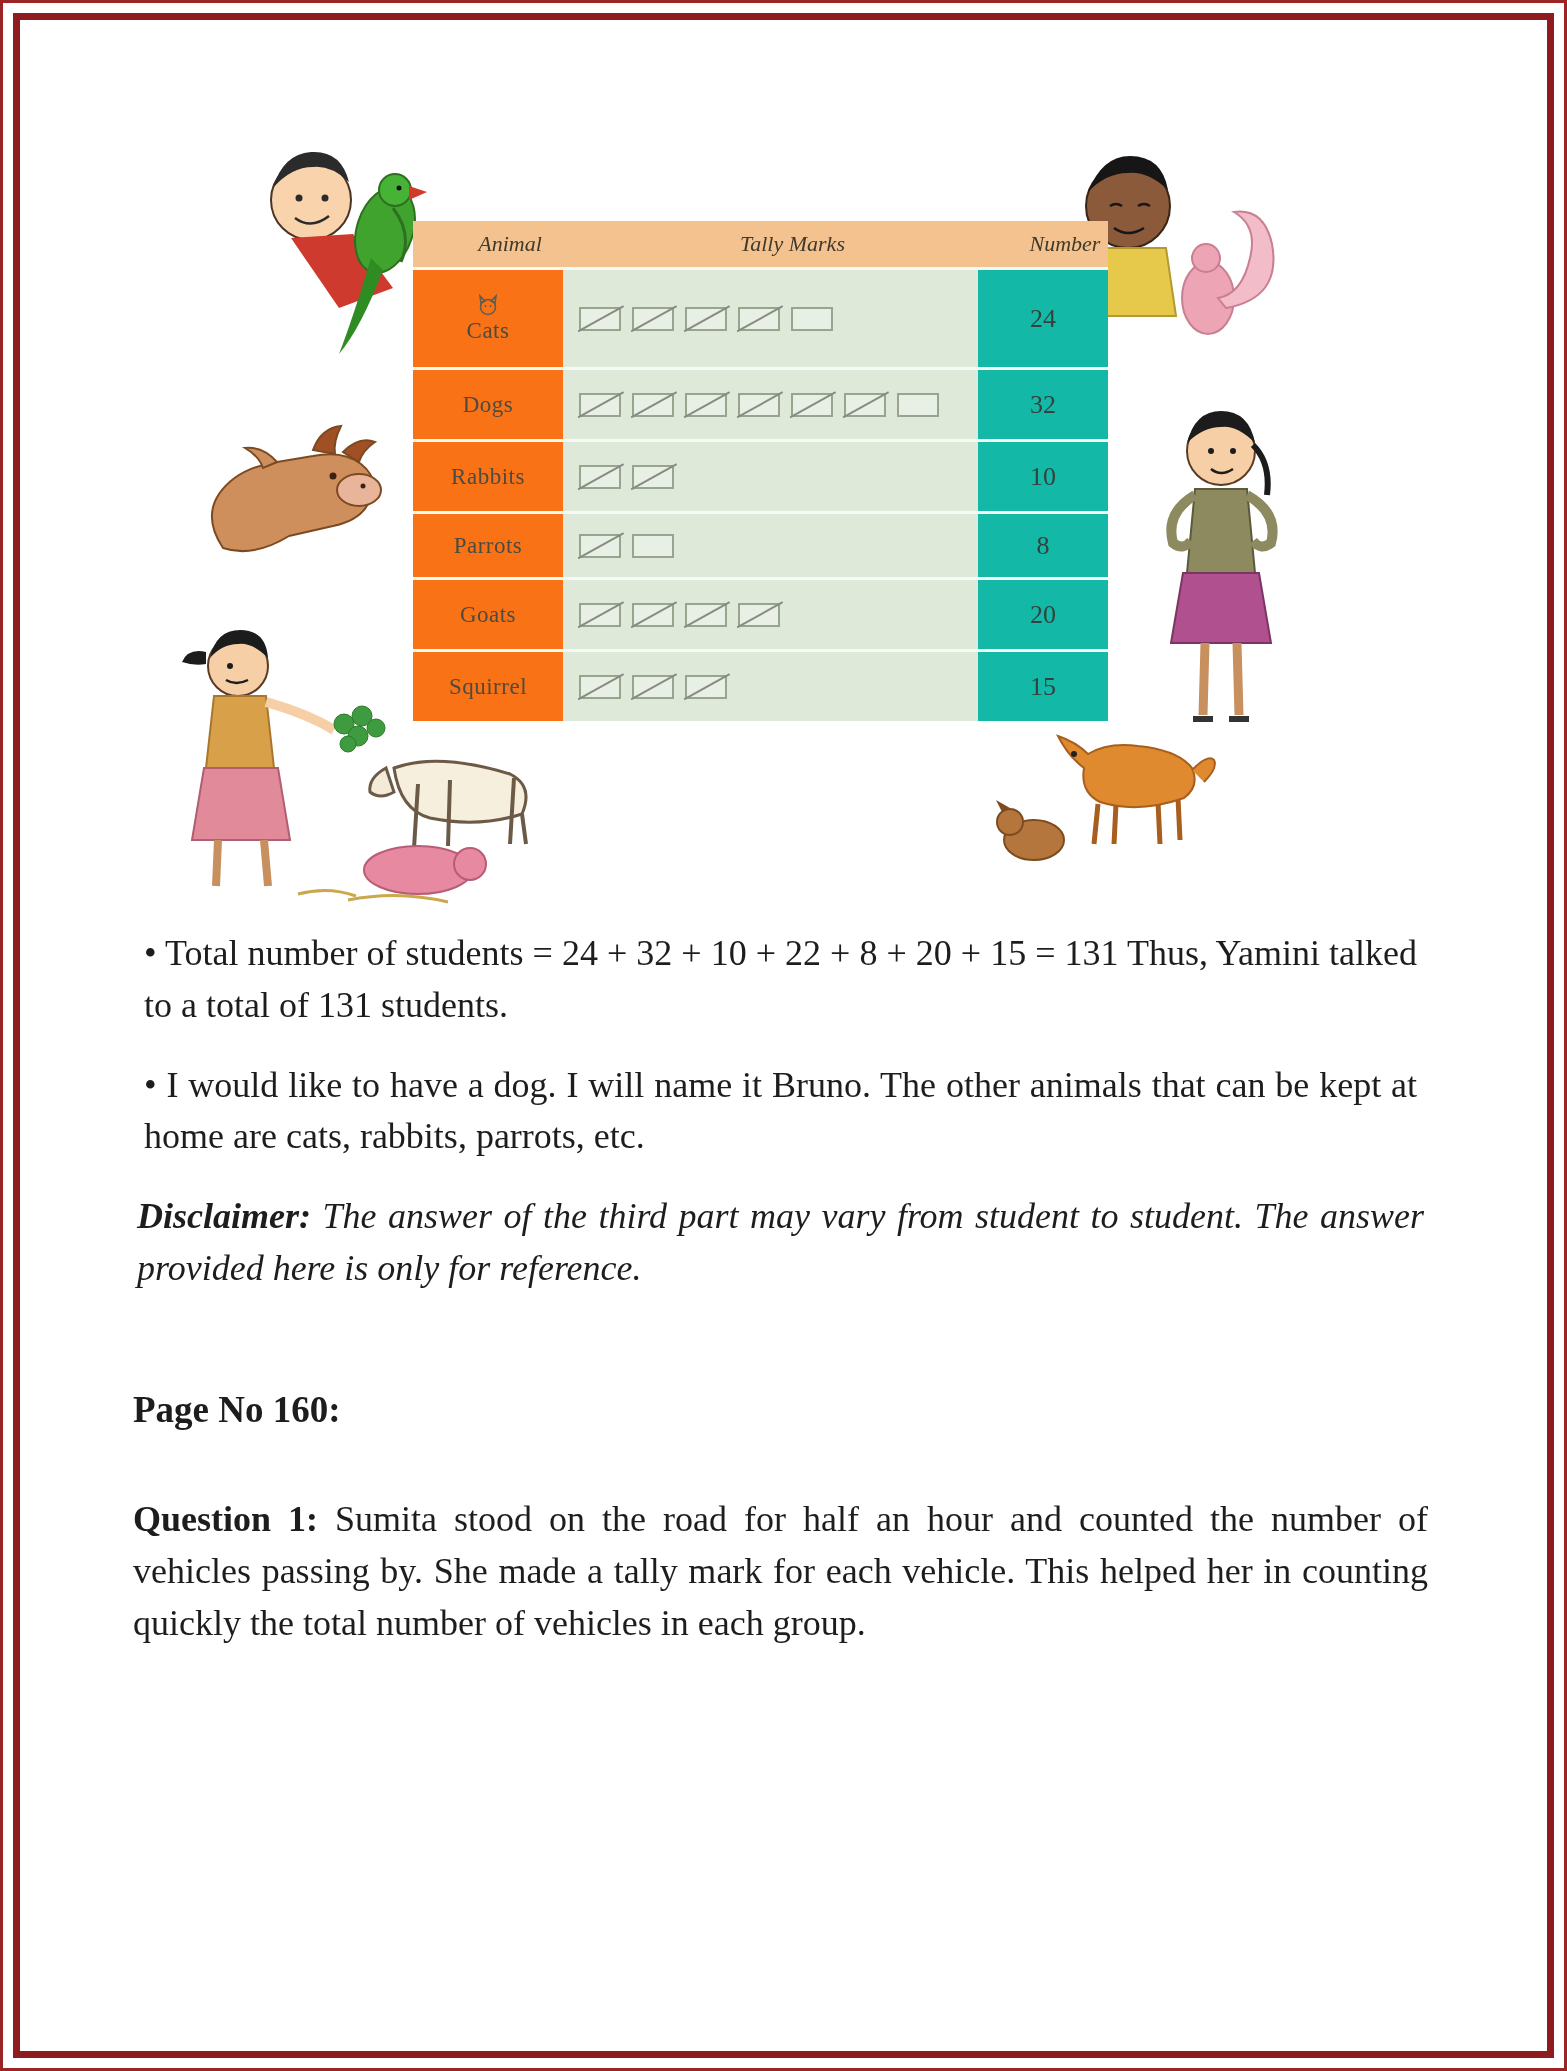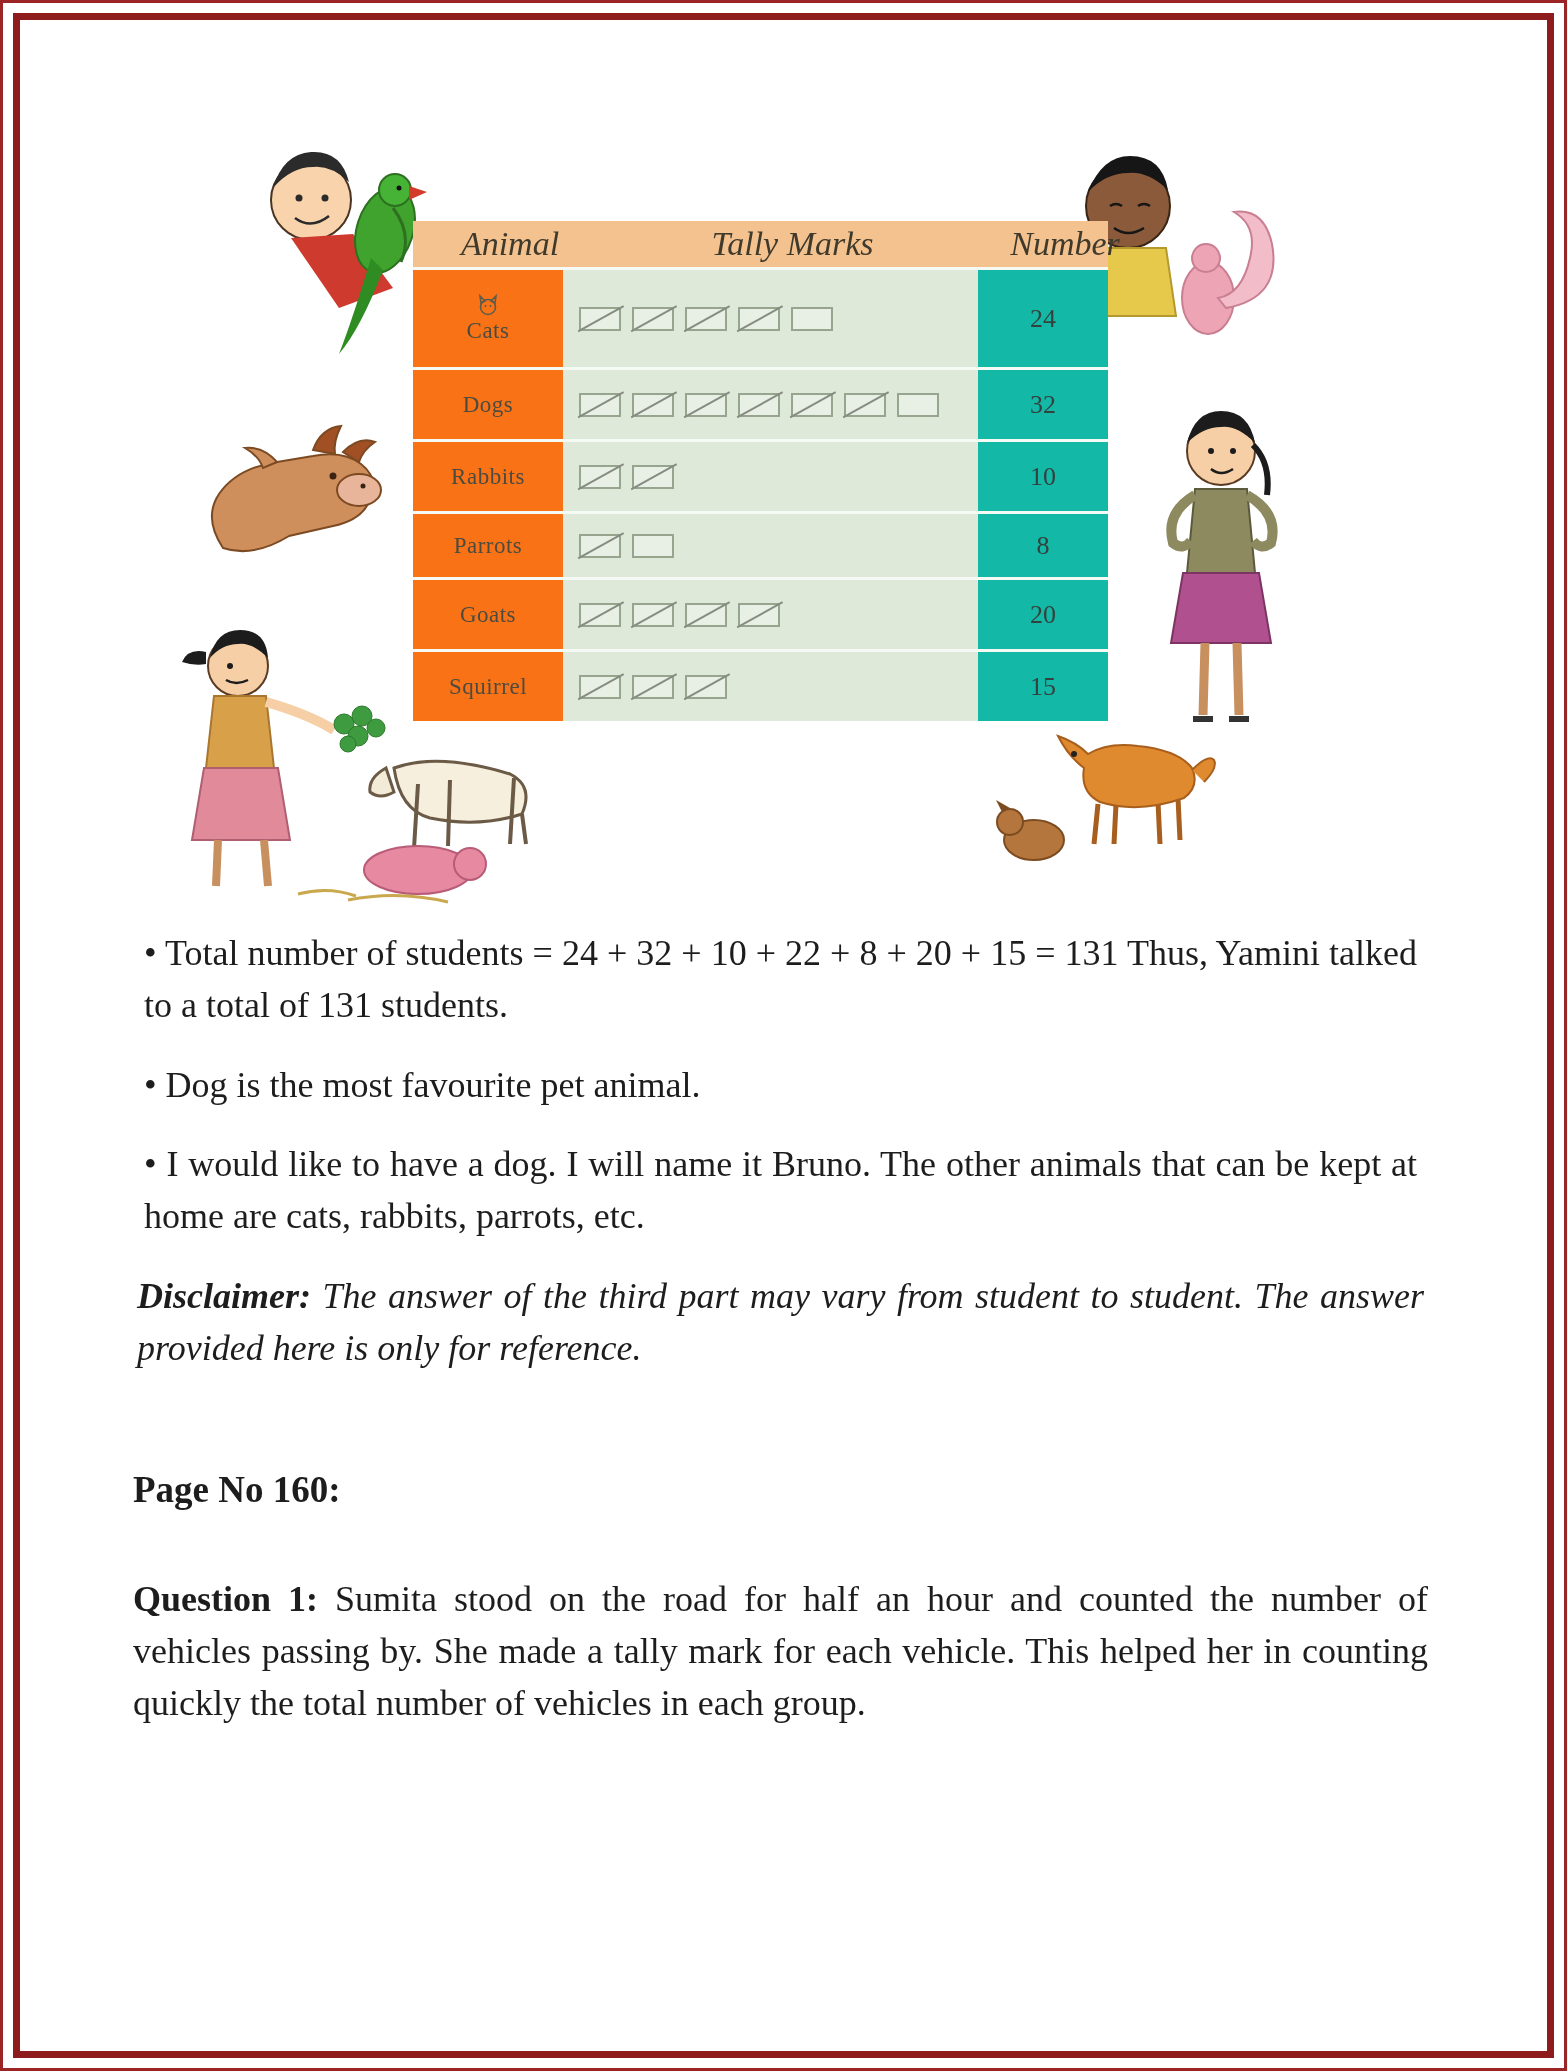--- a/index.html
+++ b/index.html
@@ -21,21 +21,21 @@
   
   .tally-table{
     position:absolute;left:410px;top:218px;width:695px;
   }
   .t-head{
     display:grid;grid-template-columns:150px 415px 130px;
     background:#f4c28f;height:46px;
   }
   .t-head .hcell{
     display:flex;align-items:center;justify-content:center;
-    font-style:italic;font-size:34px;color:#3f3a2c;padding-left:44px;
+    font-style:italic;font-size:22px;color:#3f3a2c;padding-left:44px;
   }
   .t-row{
     display:grid;grid-template-columns:150px 415px 130px;
   }
   .t-rows .t-row{height:72px;}
   .t-rows .t-row:nth-child(1){height:100px;}
   .t-rows .t-row:nth-child(4){height:66px;}
   .t-rows .t-row:nth-child(7){height:92px;gap:16px;}
   .t-row .cell{border-top:3px solid #f6faf4;box-sizing:border-box;}
   .cell.animal{
@@ -251,21 +251,20 @@
             <div class="tally-box full"></div>
             <div class="tally-box full"></div>
           </div>
           <div class="cell num">15</div>
         </div>
       </div>
   </div>
 
   <div class="text-section">
     <p class="para">• Total number of students = 24 + 32 + 10 + 22 + 8 + 20 + 15 = 131 Thus, Yamini talked to a total of 131 students.</p>
-    <p class="para">• Dog is the most favourite pet animal.</p>
     <p class="para">• I would like to have a dog. I will name it Bruno. The other animals that can be kept at home are cats, rabbits, parrots, etc.</p>
     <p class="disclaimer"><span class="dlabel">Disclaimer:</span>
       <span>The answer of the third part may vary from student to student. The answer provided here is only for reference.</span></p>
 
     <h2 class="page-heading">Page No 160:</h2>
 
     <p class="question"><span class="qlabel">Question 1:</span>
       <span>Sumita stood on the road for half an hour and counted the number of vehicles passing by. She made a tally mark for each vehicle. This helped her in counting quickly the total number of vehicles in each group.</span></p>
   </div>
 </div>

